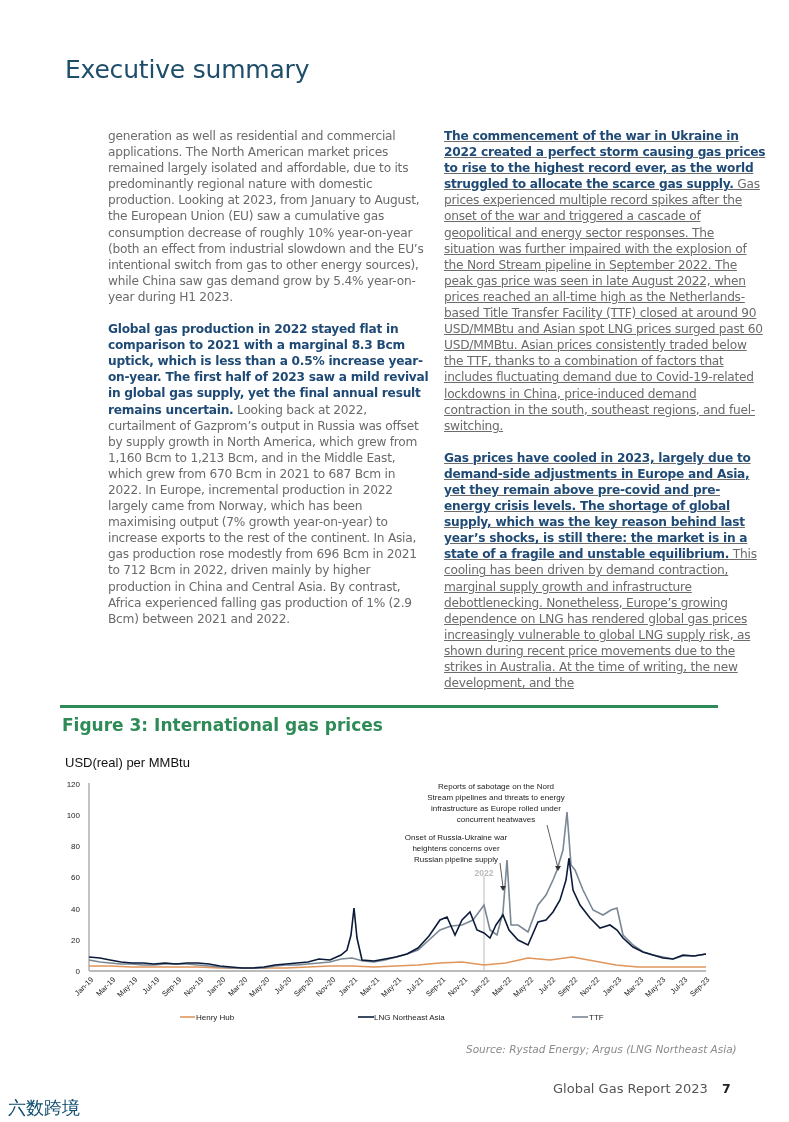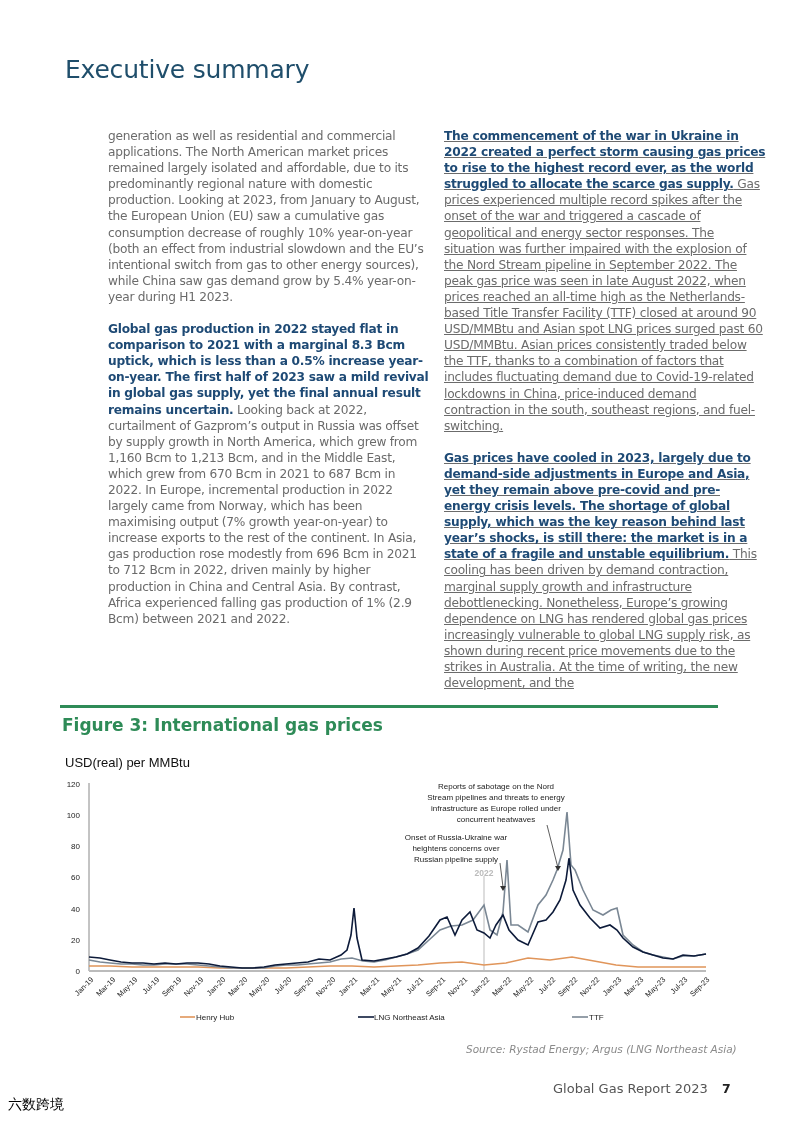--- a/index.html
+++ b/index.html
@@ -18,21 +18,21 @@
                font-family: "DejaVu Sans", sans-serif; }
   .chart { position: absolute; left: 55px; top: 748px; width: 670px; height: 290px; }
   .ylabel { position: absolute; left: 65px; top: 755px; font-size: 13px; color: #111;
             font-family: Liberation Sans, sans-serif; }
   .source { position: absolute; left: 466px; top: 1043px; font-size: 10.5px; color: #8a8a8a;
             font-family: "DejaVu Sans", sans-serif; font-style: italic; }
   .footer-title { position: absolute; left: 553px; top: 1081px; font-size: 13px; color: #555;
                   font-family: "DejaVu Sans", sans-serif; }
   .footer-page { position: absolute; left: 722px; top: 1081px; font-size: 12.5px; color: #222; font-weight: bold;
                  font-family: "DejaVu Sans", sans-serif; }
-  .watermark { position: absolute; left: 8px; top: 1096px; font-size: 14px; color: #000000;
+  .watermark { position: absolute; left: 8px; top: 1096px; font-size: 18px; color: #0c4a6e;
                font-family: Liberation Serif, serif; }
   svg text { font-family: "Liberation Sans", sans-serif; }
 </style>
 </head>
 <body>
 
 <div class="page-title">Executive summary</div>
 
 <div class="col left">
   <p><span>generation as well as residential and commercial applications. The North American market prices remained largely isolated and affordable, due to its predominantly regional nature with domestic production. Looking at 2023, from January to August, the European Union (EU) saw a cumulative gas consumption decrease of roughly 10% year-on-year (both an effect from industrial slowdown and the EU’s intentional switch from gas to other energy sources), while China saw gas demand grow by 5.4% year-on-year during H1 2023.</span></p>

